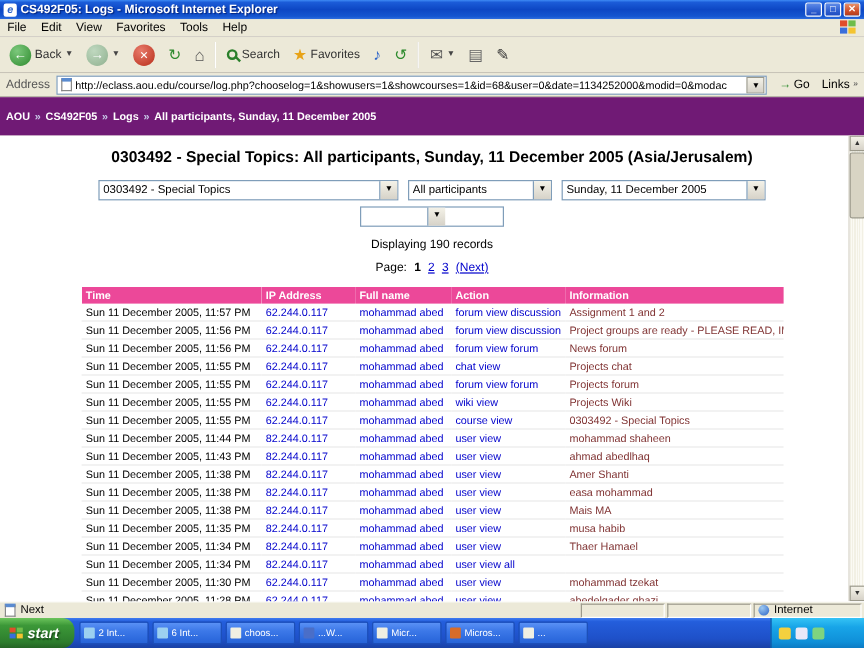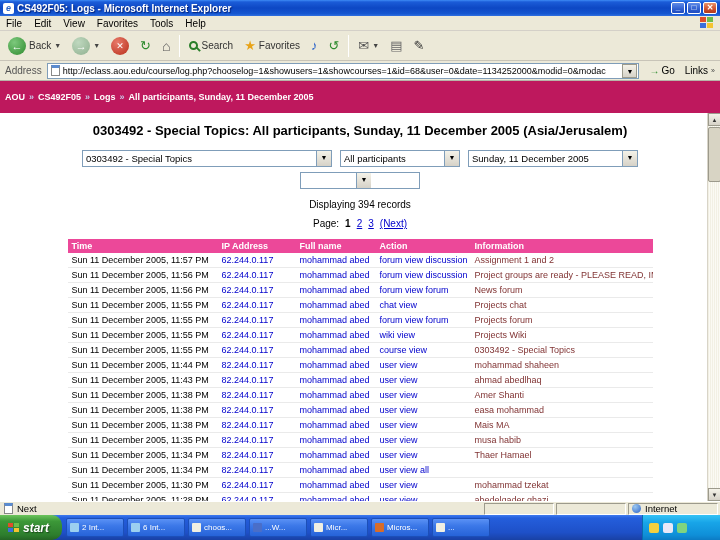--- a/index.html
+++ b/index.html
@@ -58,21 +58,21 @@
     display:flex; align-items:center; gap:3px; padding:0 1px 0 3px; overflow:hidden; }
   .page-ico { width:9px; height:11px; background:#fff; border:1px solid #888; border-top:3px solid #5A8BD0; flex:0 0 9px; }
   .addr-text { flex:1; font-size:9px; color:#000; white-space:nowrap; overflow:hidden; }
   .addr-drop { width:15px; height:14px; background:linear-gradient(180deg,#F4F2E8,#D6D2C8);
     border:1px solid #9C9A8C; font-size:7px; text-align:center; line-height:13px; color:#000; }
   .go-btn { display:flex; align-items:center; gap:2px; padding:1px 5px; color:#000; }
   .go-arrow { color:#2E8B2E; font-weight:bold; }
   .links-zone { display:flex; align-items:center; gap:3px; color:#000; }
 
   
-  .breadbar { height:13px; flex:0 0 13px; background:#be185d; color:#fff; display:flex;
+  .breadbar { height:13px; flex:0 0 13px; background:#701a75; color:#fff; display:flex;
     align-items:center; gap:4px; padding:16px 5px; font-size:9px; font-weight:bold; white-space:nowrap; overflow:hidden; }
   .bc-sep { color:#C8C8E8; }
   .bc-link { color:#FFFFFF; }
 
   
   .content { flex:1; background:#fff; position:relative; overflow:hidden; }
   .page { width:600px; margin:0 auto; padding-top:10px; }
   .page h1 { font-size:13px; font-weight:bold; text-align:center; margin-bottom:12px; color:#000; }
   .filters-row { display:flex; justify-content:center; gap:8px; margin-bottom:5px; }
   .select { border:1px solid #7F9DB9; background:#fff; height:17px; display:inline-flex;
@@ -266,21 +266,21 @@
         </div>
       </div>
 
       <div class="filters-row">
         <div class="select sel-act">
           <span class="val">All activities</span>
           <span class="dd">▼</span>
         </div>
       </div>
 
-      <div class="records">Displaying 394 records</div>
+      <div class="records">Displaying 190 records</div>
 
       <div class="pagination">
         <span>Page:</span>
         <span class="pagination" style="margin:0; gap:6px;">
             <span class="pg-current">1</span>
             <span class="pg-link">2</span>
             <span class="pg-link">3</span>
             <span class="pg-link">(Next)</span>
           </span>
       </div>

